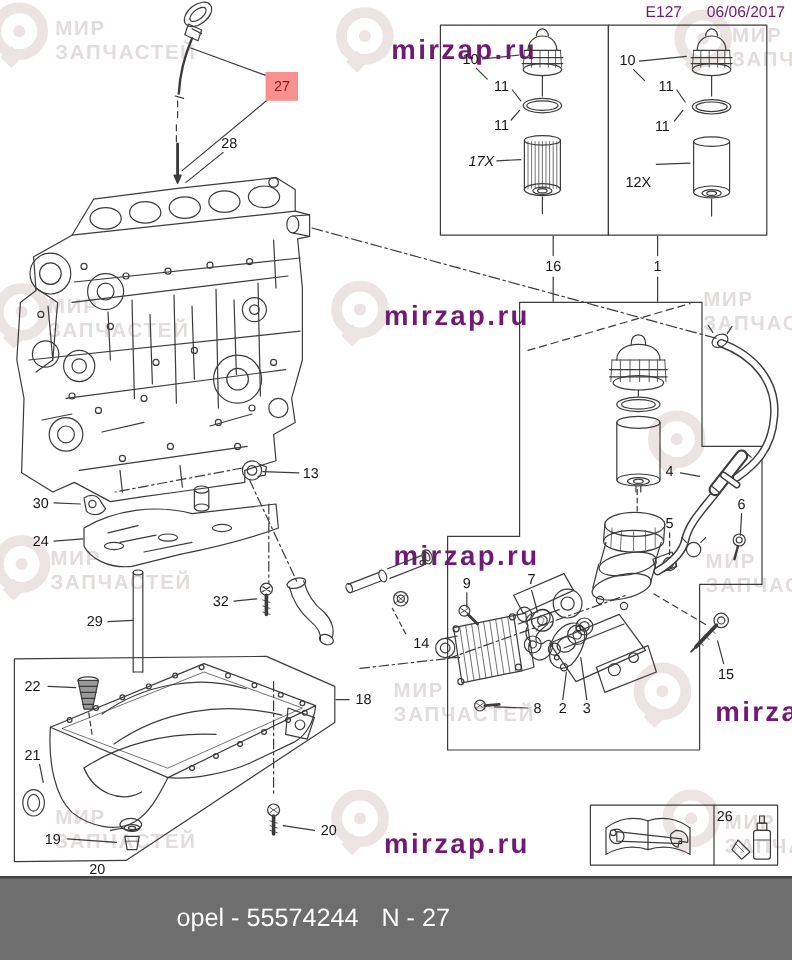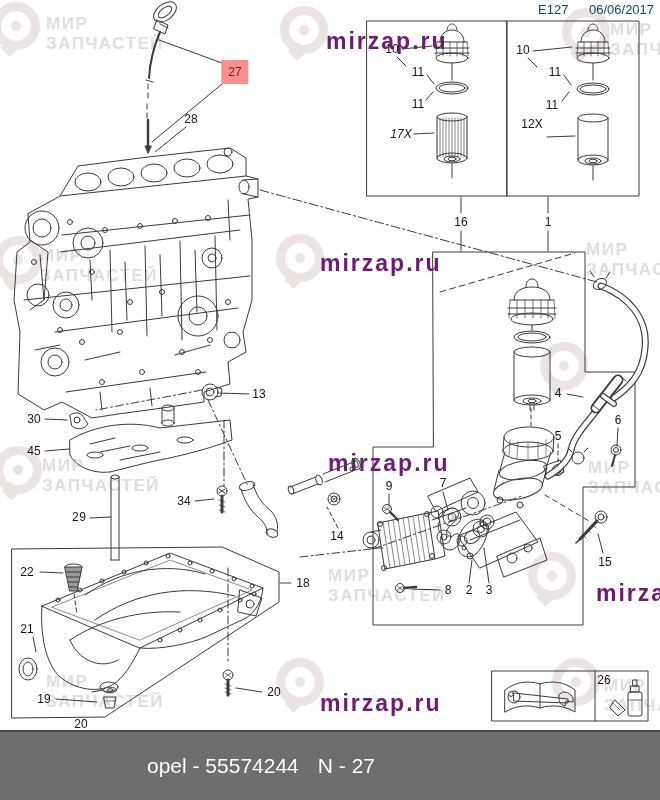--- a/index.html
+++ b/index.html
@@ -18,21 +18,21 @@
   
   #art{position:absolute;left:0;top:0;z-index:1;}
   #art g{stroke:#3b3b3b;fill:none;stroke-width:1;stroke-linecap:round;stroke-linejoin:round;}
   
   #callout-layer{position:absolute;inset:0;z-index:2;}
   .callout{position:absolute;transform:translate(-50%,-50%);font-size:12px;color:#161616;
         white-space:nowrap;line-height:1;}
   .callout.hl{background:#f8908f;color:#8e1616;padding:6px 7px;text-align:right;}
   .callout.sm{font-size:12px;}
   
-  .hdr{position:absolute;top:2px;font-size:13px;color:#0c4a6e;z-index:2;}
+  .hdr{position:absolute;top:2px;font-size:13px;color:#701a75;z-index:2;}
   #hdr-code{left:538px;}
   #hdr-date{left:589px;}
   
   .footer{position:absolute;left:0;top:730px;width:660px;height:70px;background:#6e6e6e;
         border-top:2px solid #454545;box-sizing:border-box;z-index:3;}
   .footer-inner{position:absolute;left:147px;top:0;height:100%;width:228px;display:flex;
         justify-content:space-between;align-items:center;color:#fff;font-size:21px;}
 </style>
 </head>
 <body>
@@ -526,29 +526,29 @@
   <div id="callout-layer">
       <div class="callout hl" style="left: 235px; top: 72px;">27</div>
       <div class="callout" style="left: 191px; top: 119px;">28</div>
       <div class="callout" style="left: 392px; top: 49px;">10</div>
       <div class="callout" style="left: 418px; top: 72px;">11</div>
       <div class="callout" style="left: 418px; top: 104px;">11</div>
       <div class="callout" style="left: 401px; top: 134px; font-style: italic;">17X</div>
       <div class="callout" style="left: 523px; top: 50px;">10</div>
       <div class="callout" style="left: 555px; top: 72px;">11</div>
       <div class="callout" style="left: 552px; top: 105px;">11</div>
-      <div class="callout" style="left: 532px; top: 124px;">12X</div>
+      <div class="callout" style="left: 532px; top: 152px;">12X</div>
       <div class="callout" style="left: 461px; top: 222px; text-align: center;">16</div>
       <div class="callout" style="left: 548px; top: 222px;">1</div>
       <div class="callout" style="left: 259px; top: 394px;">13</div>
       <div class="callout" style="left: 34px; top: 419px;">30</div>
-      <div class="callout" style="left: 34px; top: 451px;">45</div>
-      <div class="callout" style="left: 184px; top: 501px;">34</div>
-      <div class="callout" style="left: 79px; top: 518px; font-family: Liberation Mono, monospace;">29</div>
-      <div class="callout" style="left: 337px; top: 536px; text-align: center;">14</div>
+      <div class="callout" style="left: 34px; top: 451px;">24</div>
+      <div class="callout" style="left: 184px; top: 501px;">32</div>
+      <div class="callout" style="left: 79px; top: 518px;">29</div>
+      <div class="callout" style="left: 351px; top: 536px; text-align: center;">14</div>
       <div class="callout" style="left: 389px; top: 486px;">9</div>
       <div class="callout" style="left: 443px; top: 483px;">7</div>
       <div class="callout" style="left: 558px; top: 393px;">4</div>
       <div class="callout" style="left: 558px; top: 436px;">5</div>
       <div class="callout" style="left: 618px; top: 420px;">6</div>
       <div class="callout" style="left: 448px; top: 590px;">8</div>
       <div class="callout" style="left: 469px; top: 590px;">2</div>
       <div class="callout" style="left: 489px; top: 590px;">3</div>
       <div class="callout" style="left: 605px; top: 562px;">15</div>
       <div class="callout" style="left: 27px; top: 572px;">22</div>

